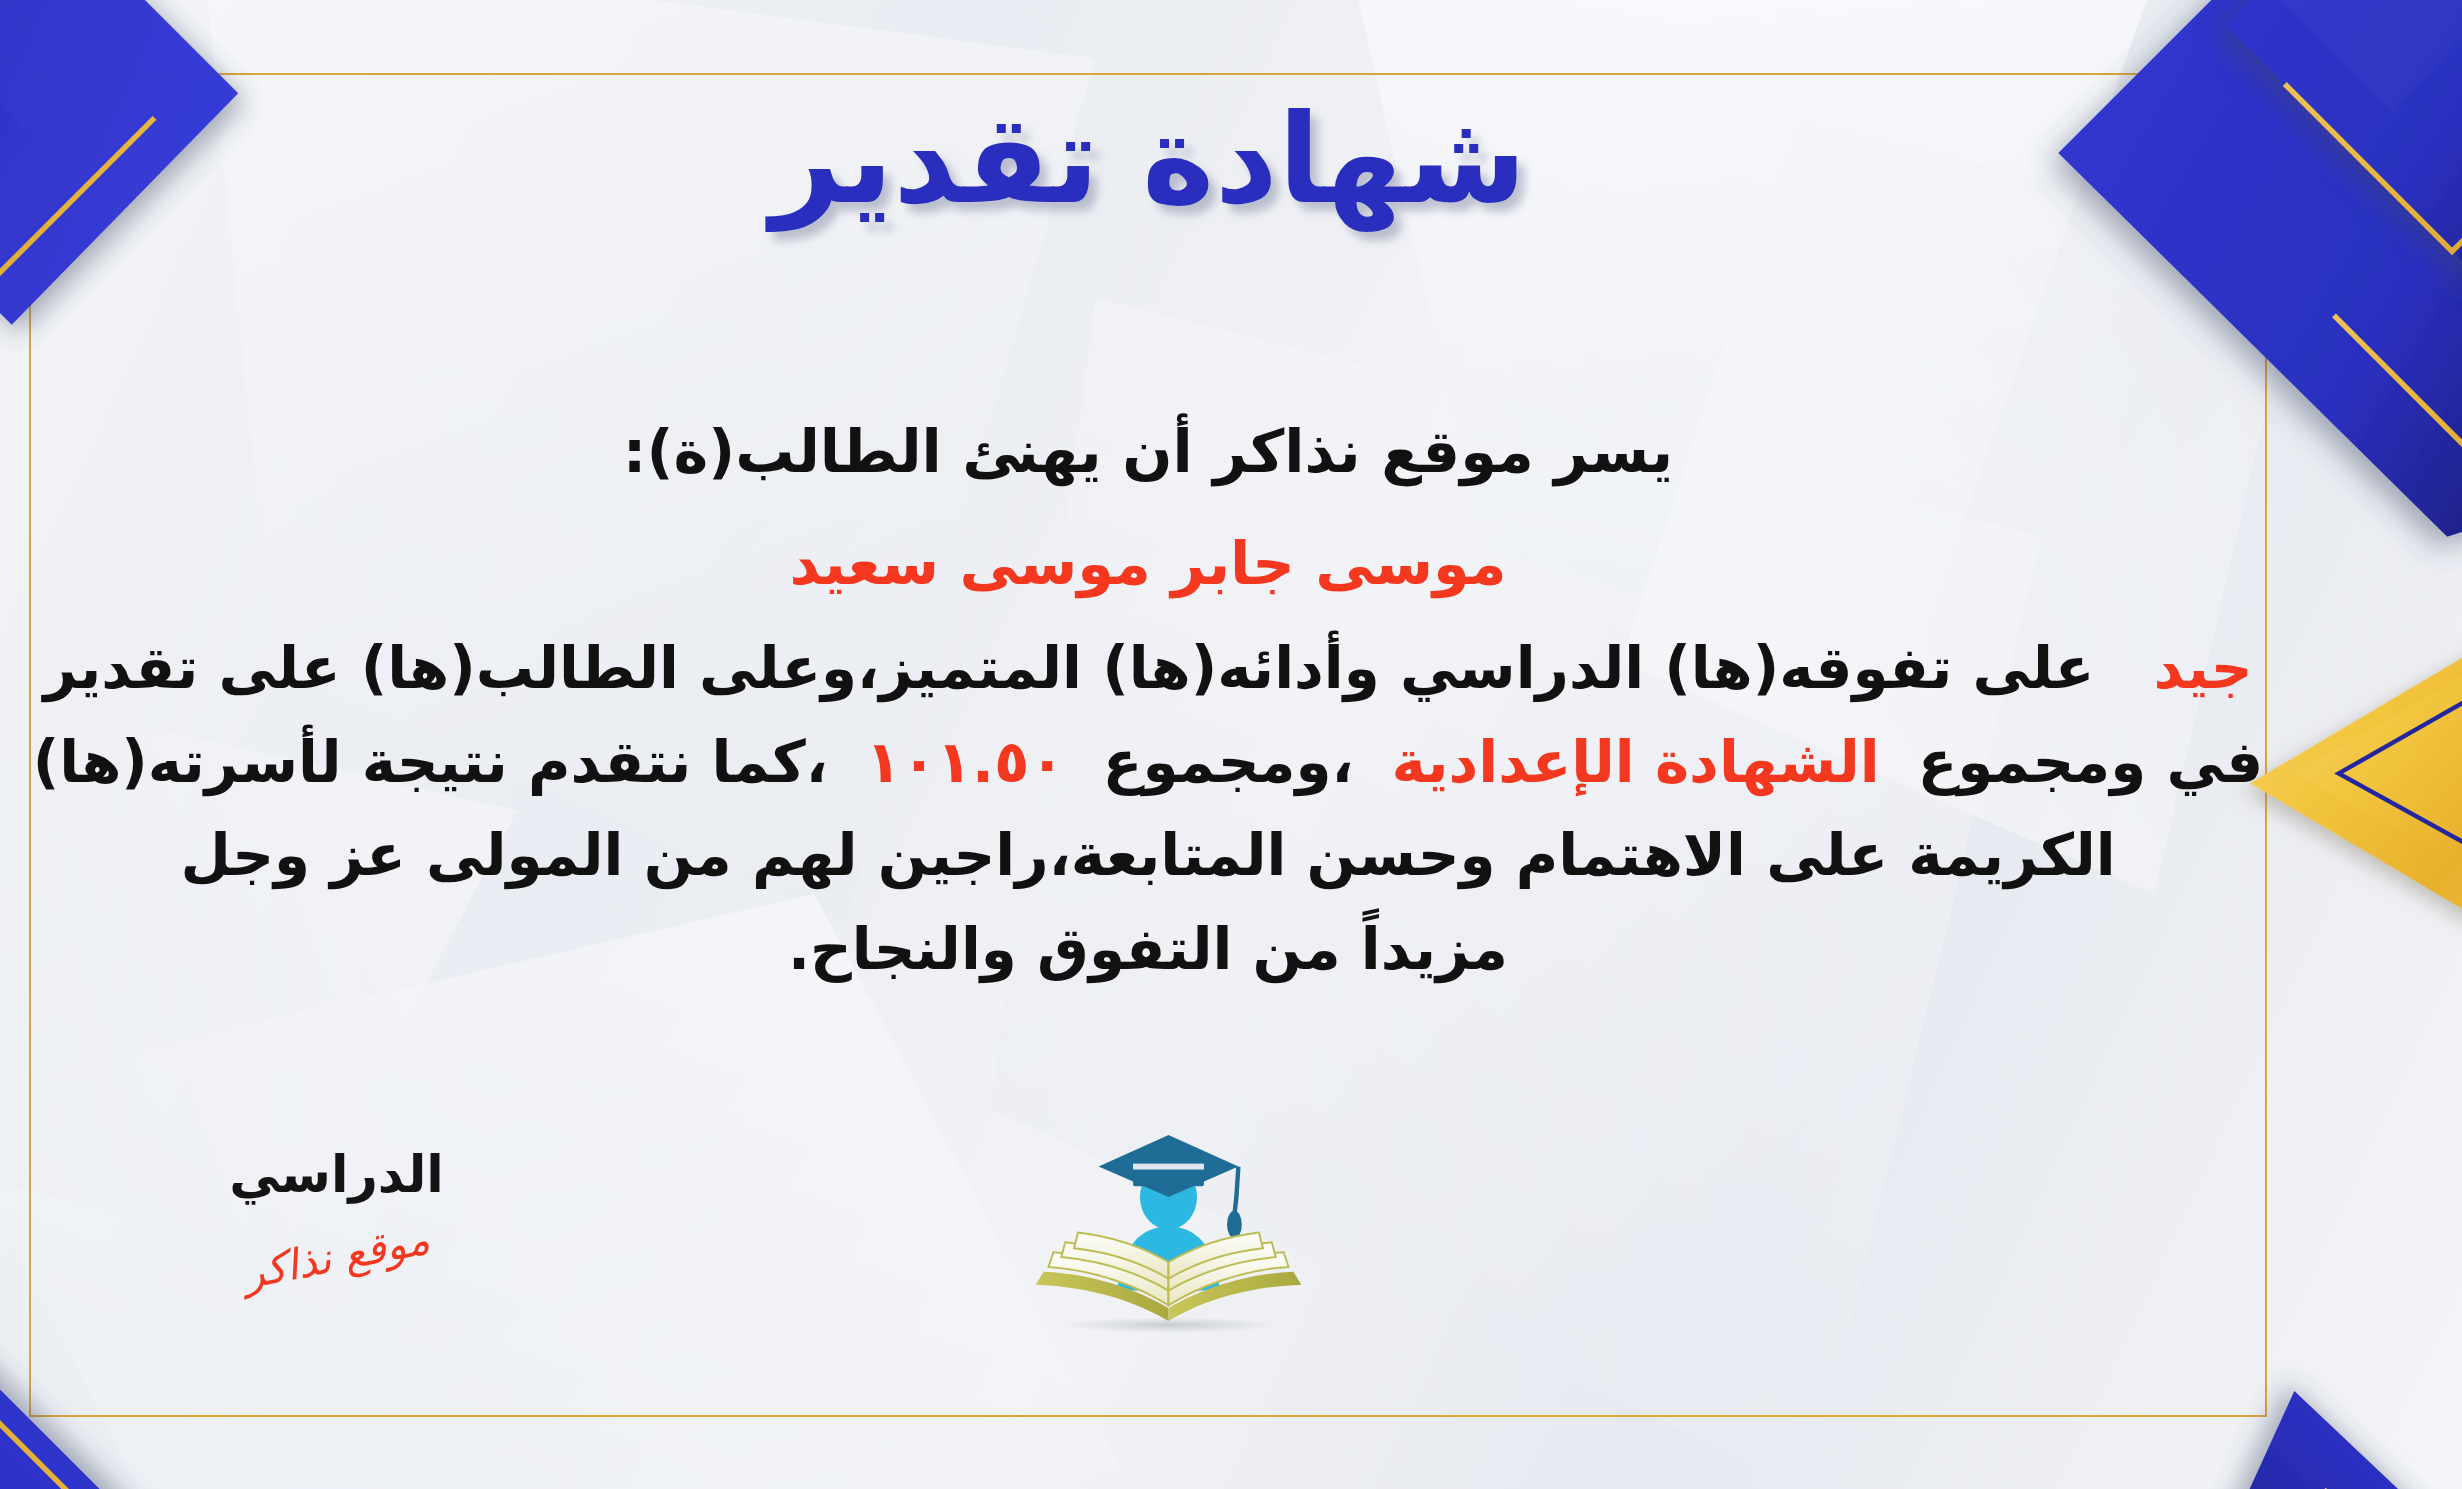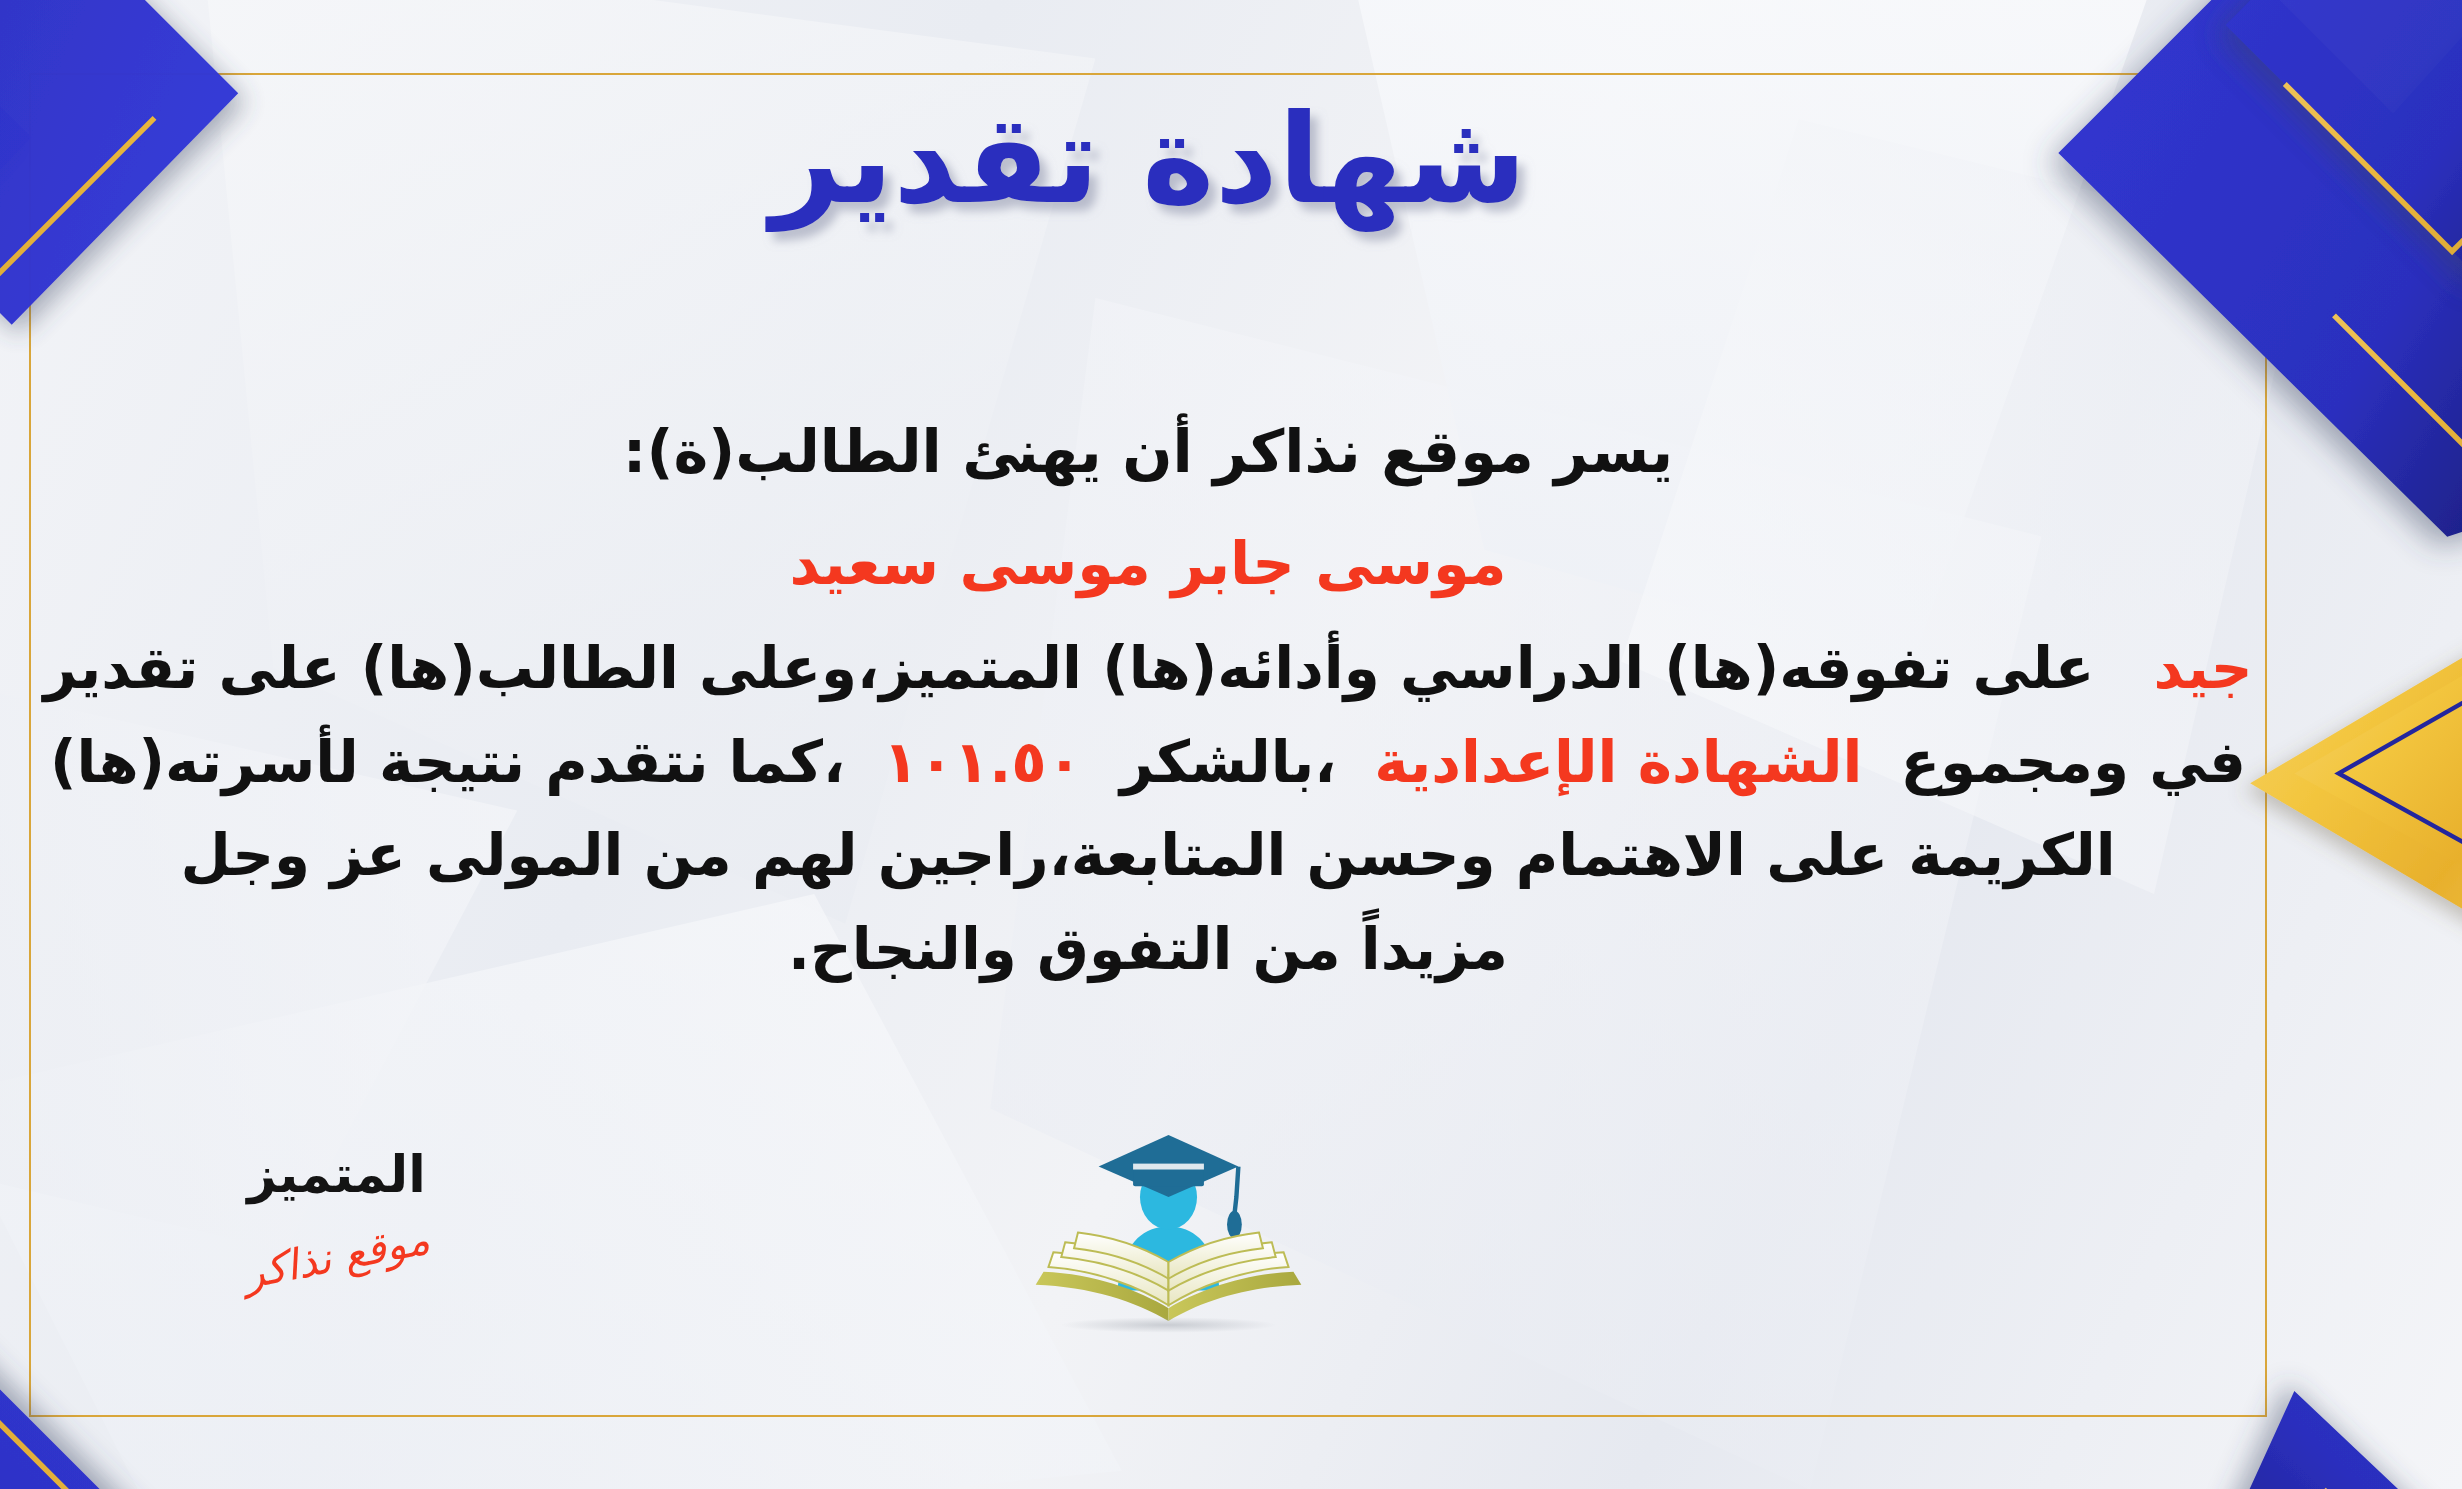--- a/index.html
+++ b/index.html
@@ -282,30 +282,30 @@
 
     <div class="line l1">يسر موقع نذاكر أن يهنئ الطالب(ة):</div>
 
     <div class="student-name">موسى جابر موسى سعيد</div>
 
     <div class="line">
       <span class="hl">جيد</span><span class="gap-md"></span><span>على تفوقه(ها) الدراسي وأدائه(ها) المتميز،وعلى الطالب(ها) على تقدير</span>
     </div>
 
     <div class="line">
-      <span>في ومجموع</span><span class="gap-sm"></span><span class="hl">الشهادة الإعدادية</span><span class="gap-sm"></span><span>،بالشكر</span><span class="gap-sm"></span><span class="hl">١٠١.٥٠</span><span class="gap-sm"></span><span>،كما نتقدم نتيجة لأسرته(ها)</span>
+      <span>في ومجموع</span><span class="gap-sm"></span><span class="hl">الشهادة الإعدادية</span><span class="gap-sm"></span><span>،ومجموع</span><span class="gap-sm"></span><span class="hl">١٠١.٥٠</span><span class="gap-sm"></span><span>،كما نتقدم نتيجة لأسرته(ها)</span>
     </div>
 
     <div class="line">الكريمة على الاهتمام وحسن المتابعة،راجين لهم من المولى عز وجل</div>
 
     <div class="line">مزيداً من التفوق والنجاح.</div>
   </div>
 
   <div class="sig-block">
-    <div class="sig-label">المتميز</div>
+    <div class="sig-label">الدراسي</div>
     <div class="sig-mark">موقع نذاكر</div>
   </div>
 
   <div class="logo">
     <svg class="logo-mark" width="305" height="207" viewBox="0 0 620 420">
       <defs>
         <linearGradient id="bookGrad" x1="0" y1="0" x2="0" y2="1">
           <stop offset="0%" stop-color="#ffffff"></stop>
           <stop offset="100%" stop-color="#e8e6c0"></stop>
         </linearGradient>

